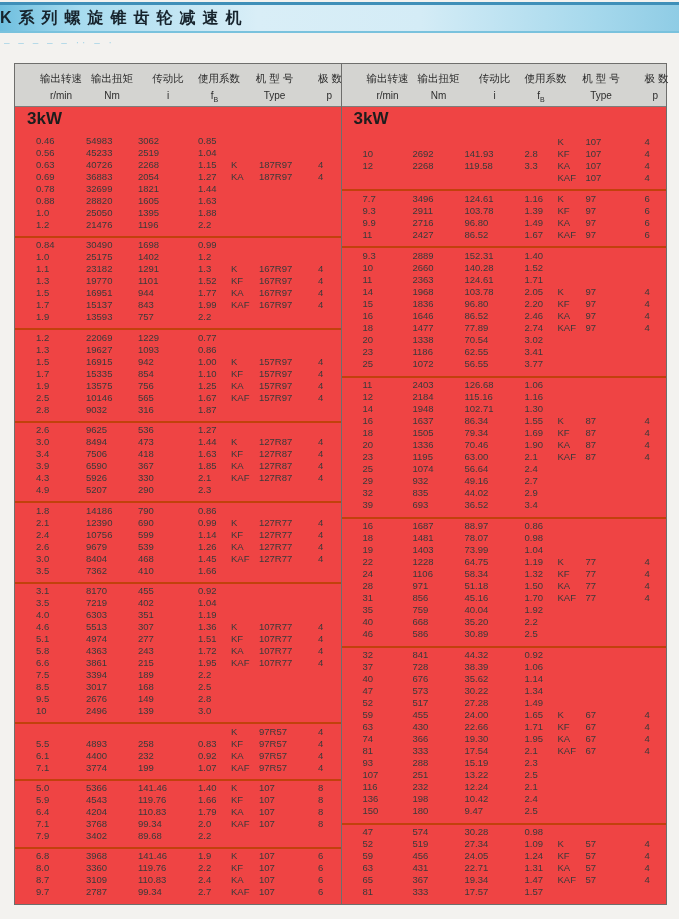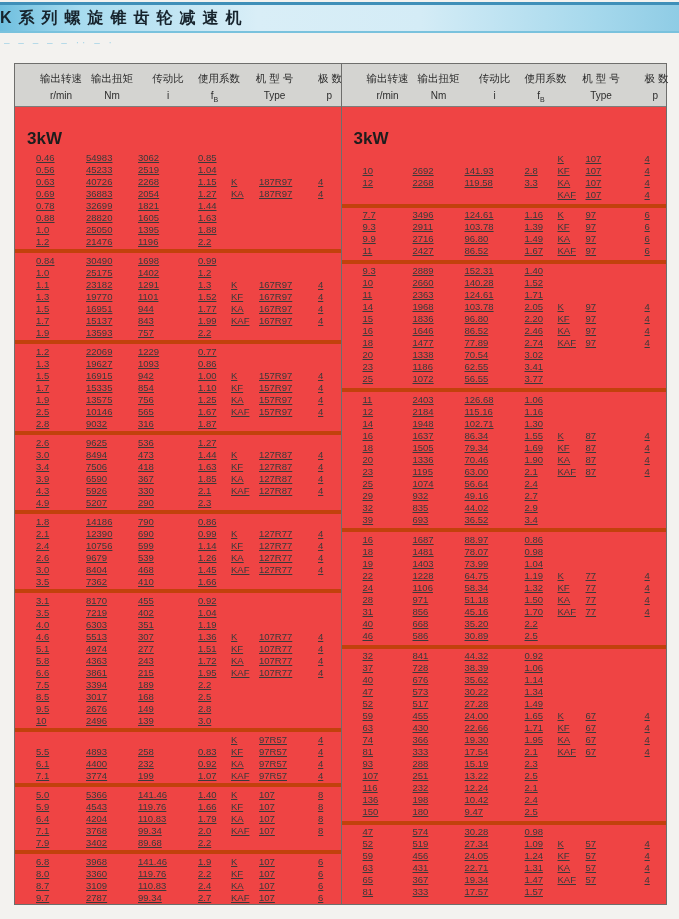--- a/index.html
+++ b/index.html
@@ -40,28 +40,28 @@
   .hrow {
     display:grid; grid-template-columns:50px 52px 60px 33px 87px 1fr;
     padding-left:21px; white-space:nowrap;
   }
   .hrow.cn { font-size:10.5px; line-height:19px; color:#2d2d2d; }
   .hrow.unit { font-size:10px; line-height:15px; color:#2d2d2d; }
   .hcell { text-align:center; overflow:visible; }
   .hcell sub { font-size:7px; }
   .tbody {
     flex:1; display:flex; flex-direction:column;
-    justify-content:space-between; padding:20px 0 4px; min-height:0;
+    justify-content:space-between; padding:0 0 4px; min-height:0;
   }
   .power {
     font-size:17px; font-weight:bold; color:#1d1d1d;
     padding-left:12px; height:23px; line-height:23px; flex:none;
   }
-  .block { padding:1.5px 0; flex:none;text-decoration:underline; }
-  .block + .block { border-top:4px solid #c2410c; }
+  .block { padding:1.5px 0; flex:none; }
+  .block + .block { border-top:2px solid #c2410c; }
   .row {
     display:grid; grid-template-columns:50px 52px 60px 33px 28px 59px 1fr;
     padding-left:21px; height:12px; line-height:12px;
     font-size:9.5px; color:#3a3a3a; white-space:nowrap;
   }
   .row span { overflow:visible; }
 </style>
 </head>
 <body>
 
@@ -985,20 +985,29 @@
           <div class="row">
             <span class="c0">31</span>
             <span class="c1">856</span>
             <span class="c2">45.16</span>
             <span class="c3">1.70</span>
             <span class="c4">KAF</span>
             <span class="c5">77</span>
             <span class="c6">4</span>
           </div>
           <div class="row">
+            <span class="c0">35</span>
+            <span class="c1">759</span>
+            <span class="c2">40.04</span>
+            <span class="c3">1.92</span>
+            <span class="c4"></span>
+            <span class="c5"></span>
+            <span class="c6"></span>
+          </div>
+          <div class="row">
             <span class="c0">40</span>
             <span class="c1">668</span>
             <span class="c2">35.20</span>
             <span class="c3">2.2</span>
             <span class="c4"></span>
             <span class="c5"></span>
             <span class="c6"></span>
           </div>
           <div class="row">
             <span class="c0">46</span>

